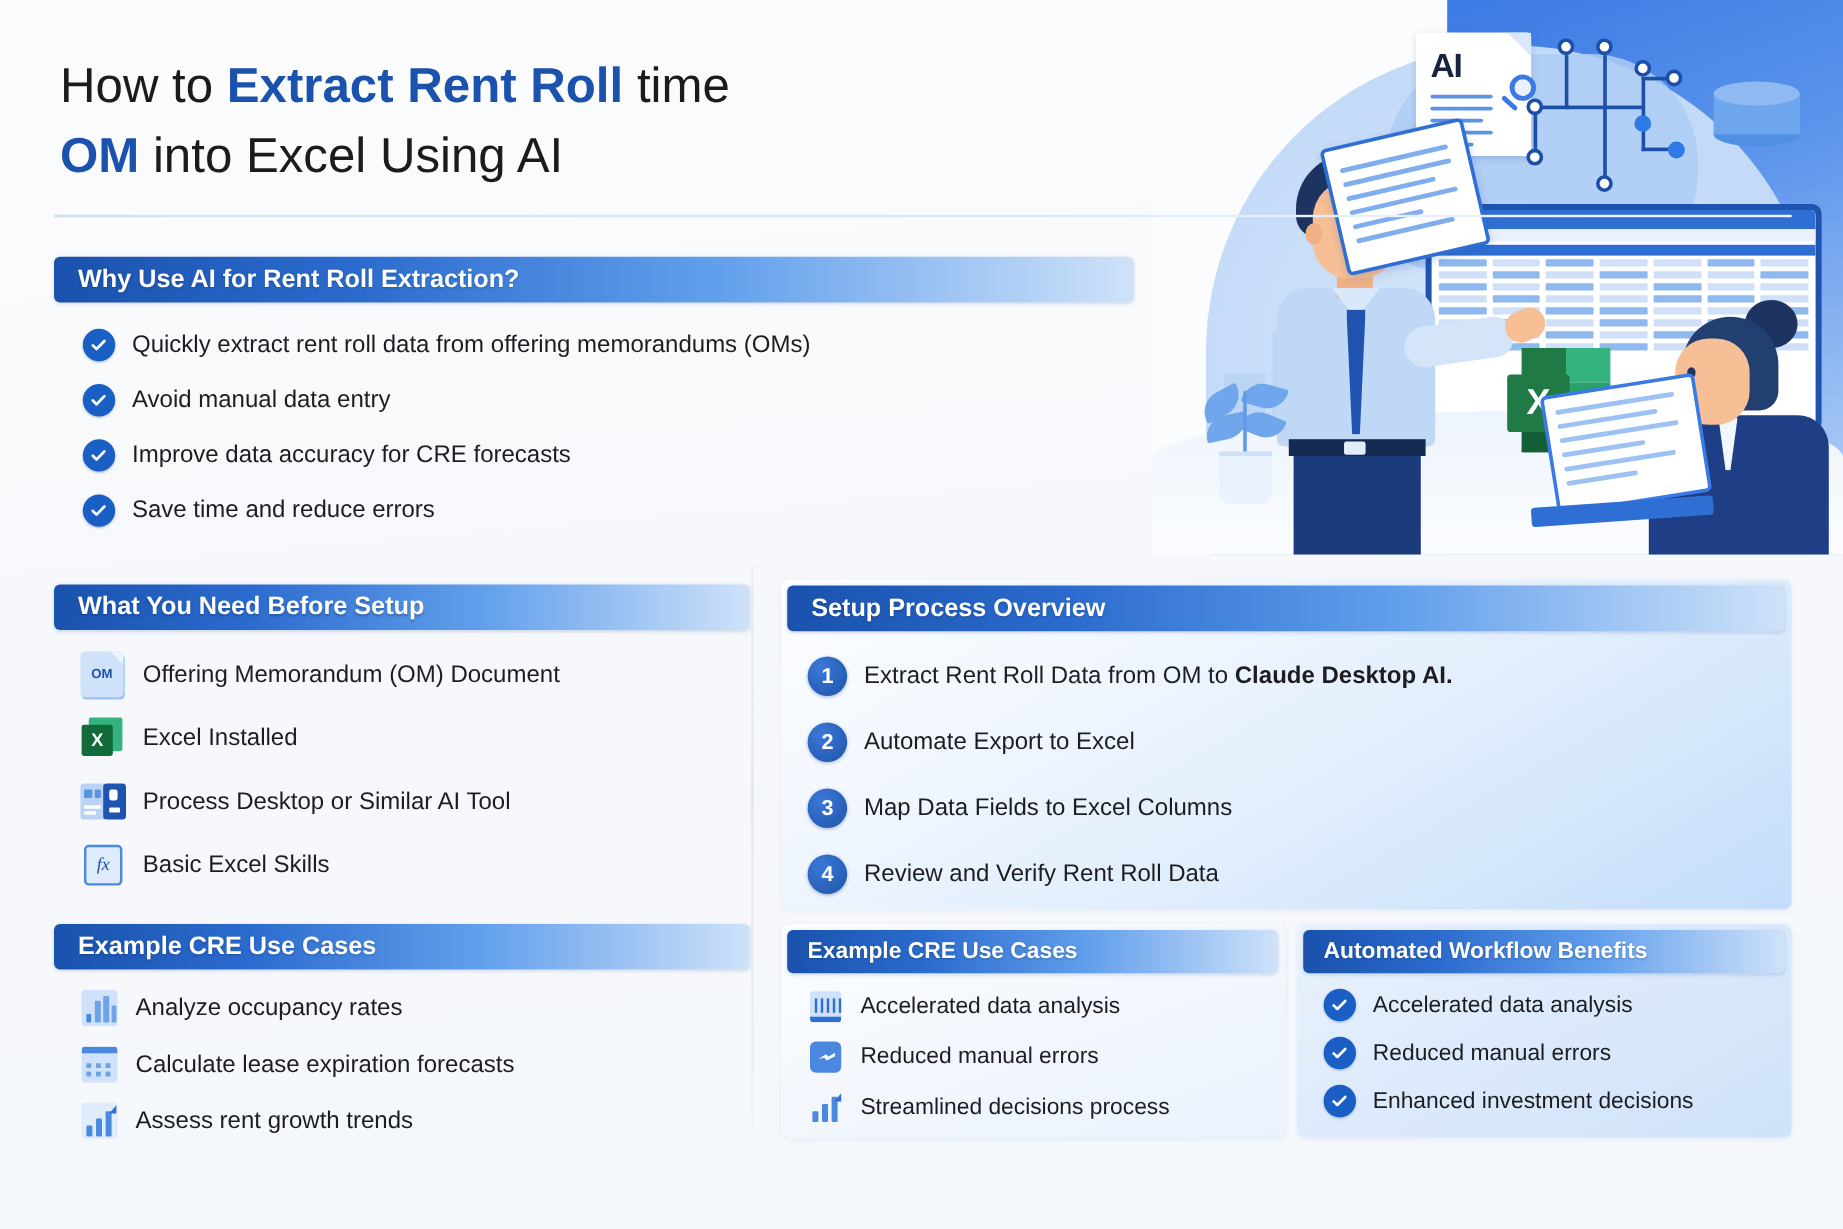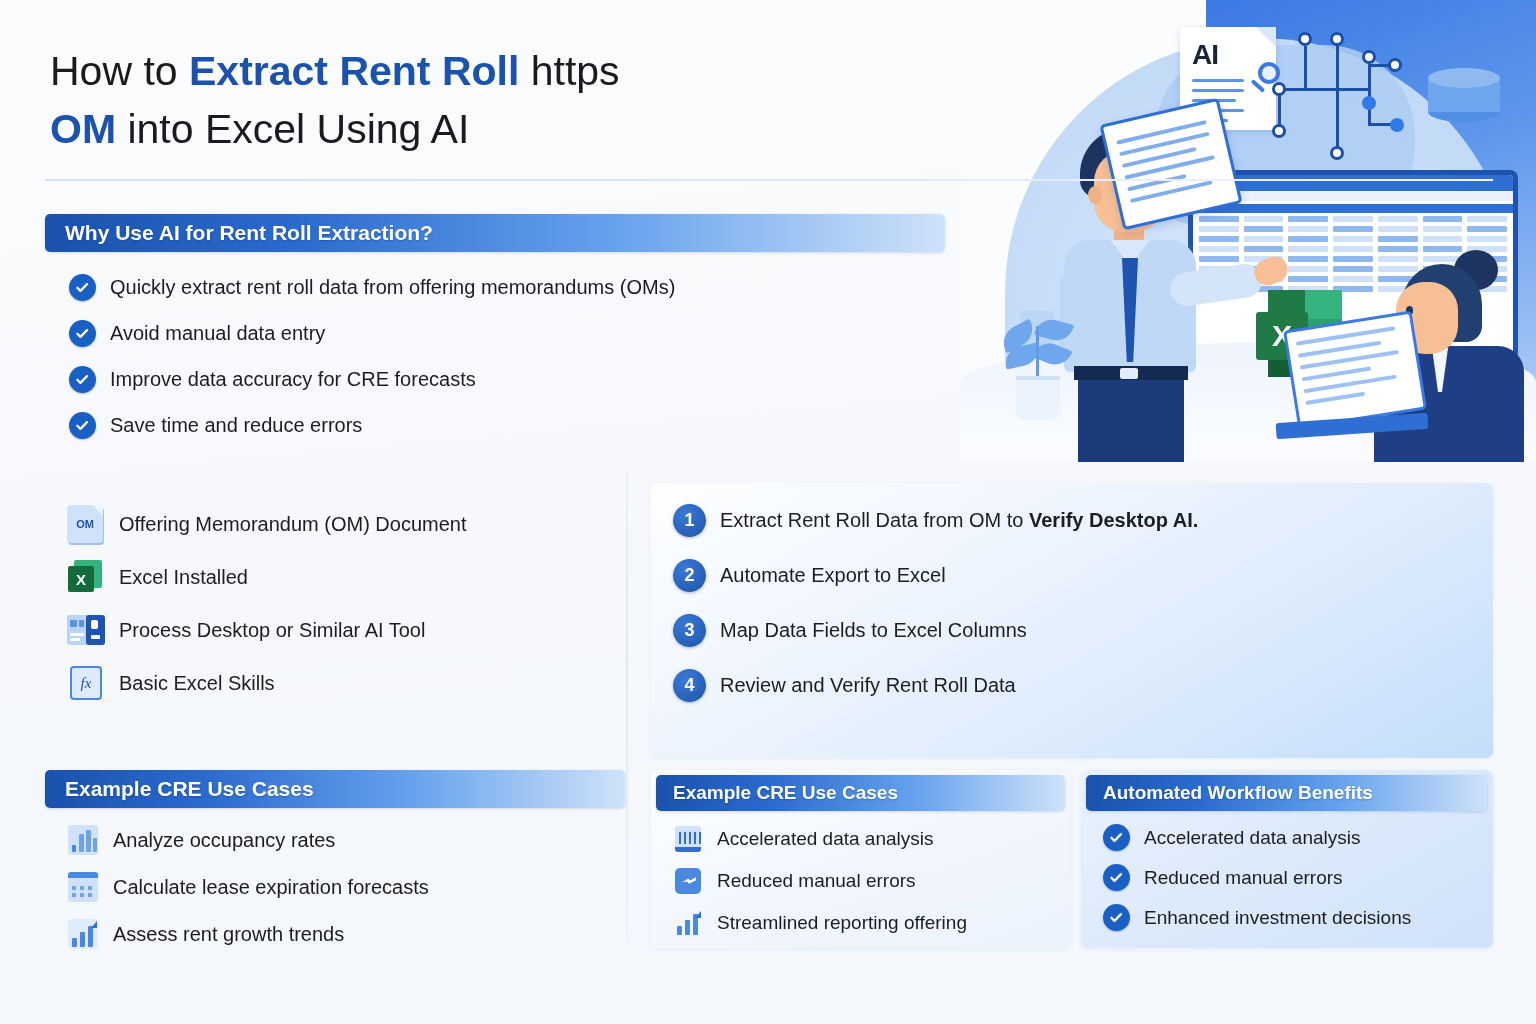--- a/index.html
+++ b/index.html
@@ -513,21 +513,21 @@
       <div class="leaf" style="left:2px;bottom:74px;transform:rotate(-28deg)"></div>
       <div class="leaf" style="left:38px;bottom:80px;transform:rotate(16deg)"></div>
       <div class="leaf" style="left:6px;bottom:54px;transform:rotate(-12deg)"></div>
       <div class="leaf" style="left:36px;bottom:56px;transform:rotate(22deg)"></div>
       <div class="stem"></div>
       <div class="pot"></div>
     </div>
   </div>
 
   <h1 class="headline">
-    <span>How to </span><span class="hi">Extract Rent Roll</span><span> https</span><br>
+    <span>How to </span><span class="hi">Extract Rent Roll</span><span> time</span><br>
     <span class="hi2">OM</span><span> into Excel Using AI</span>
   </h1>
   <div class="rule"></div>
 
   <section id="why">
     <div class="sec-header">Why Use AI for Rent Roll Extraction?</div>
     <div class="list">
       <div class="row">
         <span class="check">
             <svg viewBox="0 0 16 16">
@@ -559,20 +559,21 @@
             </svg>
           </span>
         <span class="txt">Save time and reduce errors</span>
       </div>
     </div>
   </section>
 
   <div class="vdiv"></div>
 
   <section id="need">
+    <div class="sec-header">What You Need Before Setup</div>
     <div class="list">
       <div class="row">
         <span class="ficon">
           <span class="ic-om">
               <span class="fold"></span>
               <span class="lbl">OM</span>
             </span>
         </span>
         <span class="txt">Offering Memorandum (OM) Document</span>
       </div>
@@ -603,24 +604,27 @@
       <div class="row">
         <span class="ficon">
           <span class="ic-fx">fx</span>
         </span>
         <span class="txt">Basic Excel Skills</span>
       </div>
     </div>
   </section>
 
   <section id="setup">
+    <div class="hdr-wrap">
+      <div class="sec-header">Setup Process Overview</div>
+    </div>
     <div class="list">
       <div class="row">
         <span class="num">1</span>
-        <span class="txt"><span>Extract Rent Roll Data from OM to </span><b>Verify Desktop AI.</b></span>
+        <span class="txt"><span>Extract Rent Roll Data from OM to </span><b>Claude Desktop AI.</b></span>
       </div>
       <div class="row">
         <span class="num">2</span>
         <span class="txt">Automate Export to Excel</span>
       </div>
       <div class="row">
         <span class="num">3</span>
         <span class="txt">Map Data Fields to Excel Columns</span>
       </div>
       <div class="row">
@@ -696,21 +700,21 @@
       </div>
       <div class="row">
         <span class="ficon">
           <span class="ic-trend">
             <i style="left:3px;width:5px;height:9px"></i>
             <i style="left:11px;width:5px;height:15px"></i>
             <i style="left:19px;width:5px;height:21px"></i>
             <span class="arw"></span>
           </span>
         </span>
-        <span class="txt sm">Streamlined reporting offering</span>
+        <span class="txt sm">Streamlined decisions process</span>
       </div>
     </div>
   </section>
 
   <section id="benefits">
     <div class="hdr-wrap">
       <div class="sec-header compact">Automated Workflow Benefits</div>
     </div>
     <div class="list">
       <div class="row">

